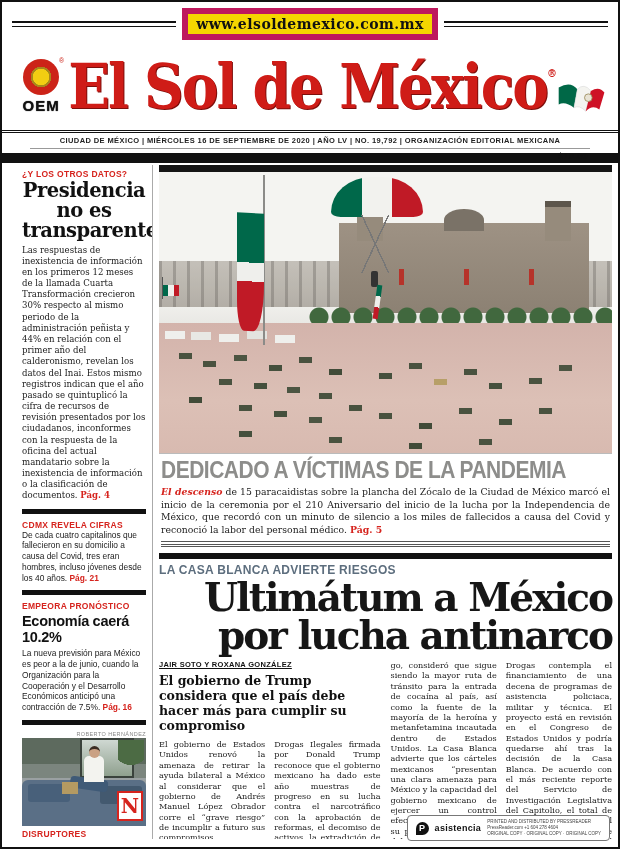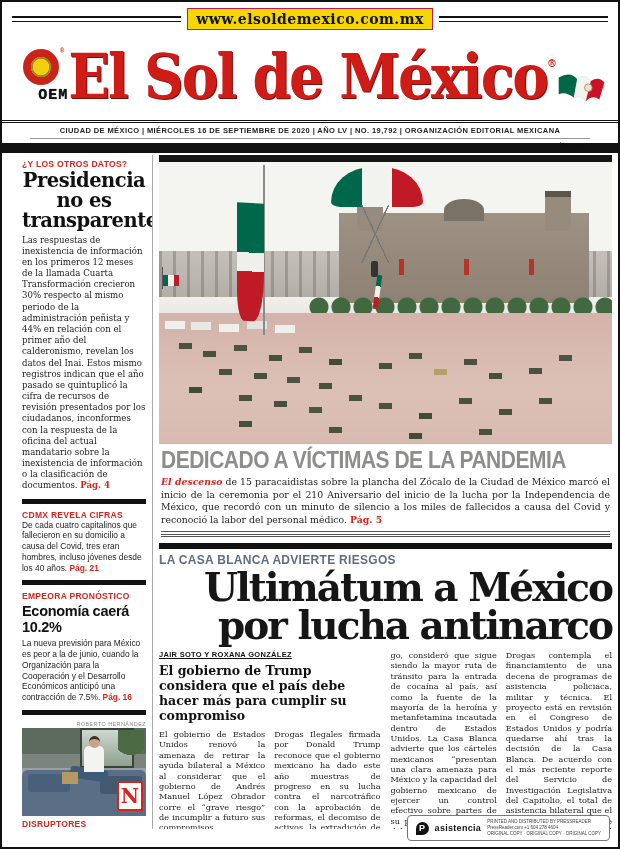--- a/index.html
+++ b/index.html
@@ -6,27 +6,27 @@
   html,body { background:#888; }
   body { font-family:"Liberation Sans", sans-serif; }
   #page {
     position:relative; width:620px; height:849px; margin:0 auto;
     background:#fff; border:2px solid #111; overflow:hidden;
   }
   
   .topbar { display:flex; align-items:center; gap:6px; padding:6px 10px 2px; }
   .rule2 { flex:1; height:6px; border-top:2px solid #111; border-bottom:1px solid #111; }
   .url-pill {
-    background:#f5d600; border:1px solid #be185d; padding:2px 8px;
+    background:#f5d600; border:6px solid #be185d; padding:2px 8px;
     font-family:"DejaVu Serif", serif; font-weight:bold; font-size:14px; color:#111;
     letter-spacing:.5px; white-space:nowrap;
   }
   
   .masthead { position:relative; height:88px; display:flex; align-items:center; padding:0 12px; }
-  .oem { width:64px; text-align:right; position:relative;font-family:Liberation Mono, monospace; }
+  .oem { width:64px; text-align:center; position:relative; }
   .sun {
     width:36px; height:36px; margin:0 auto; border-radius:50%;
     background: radial-gradient(circle at 50% 50%, #f2ce12 0 32%, #a8861c 33% 40%, #cc2318 41% 72%, transparent 73%),
       repeating-conic-gradient(#cc2318 0 14deg, #fff 14deg 28deg);
     border-radius:50%;
   }
   .sun-reg { position:absolute; top:-2px; right:4px; font-size:7px; color:#cc2318; }
   .oem-text { font-size:15px; font-weight:900; color:#111; letter-spacing:1px; margin-top:2px;
     text-shadow:0 0 1px #111; }
   .mast-title {

